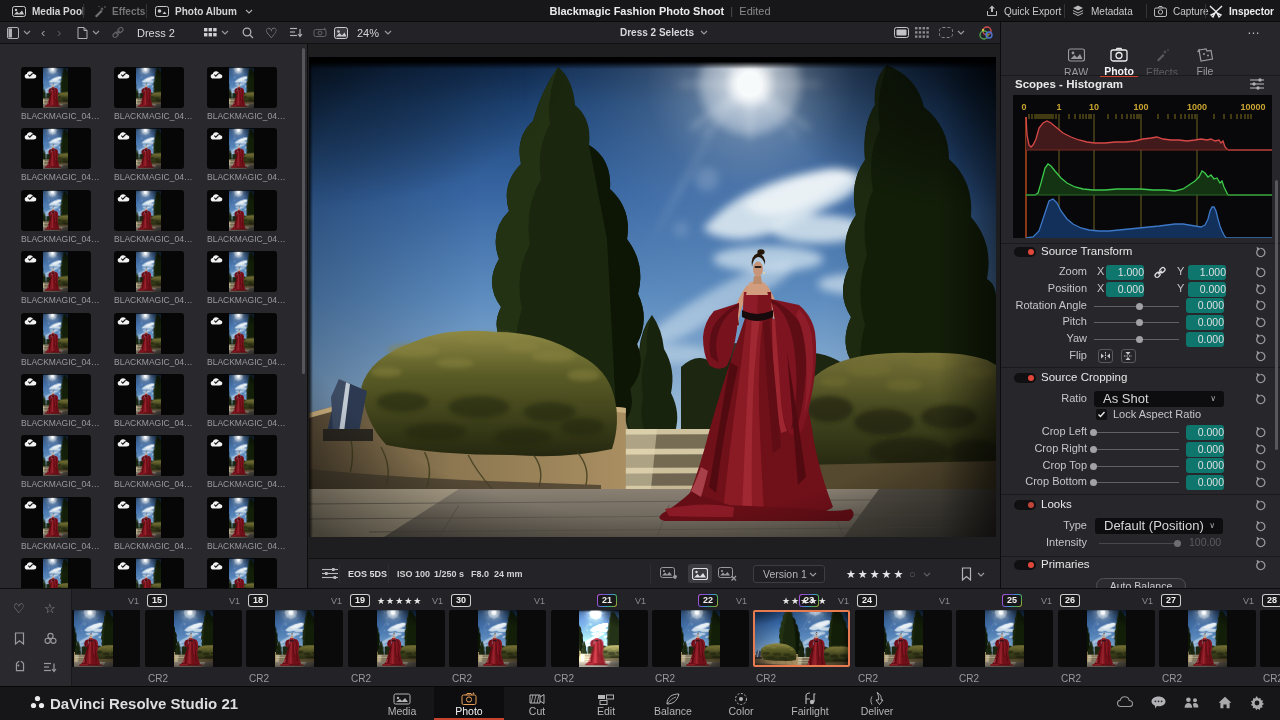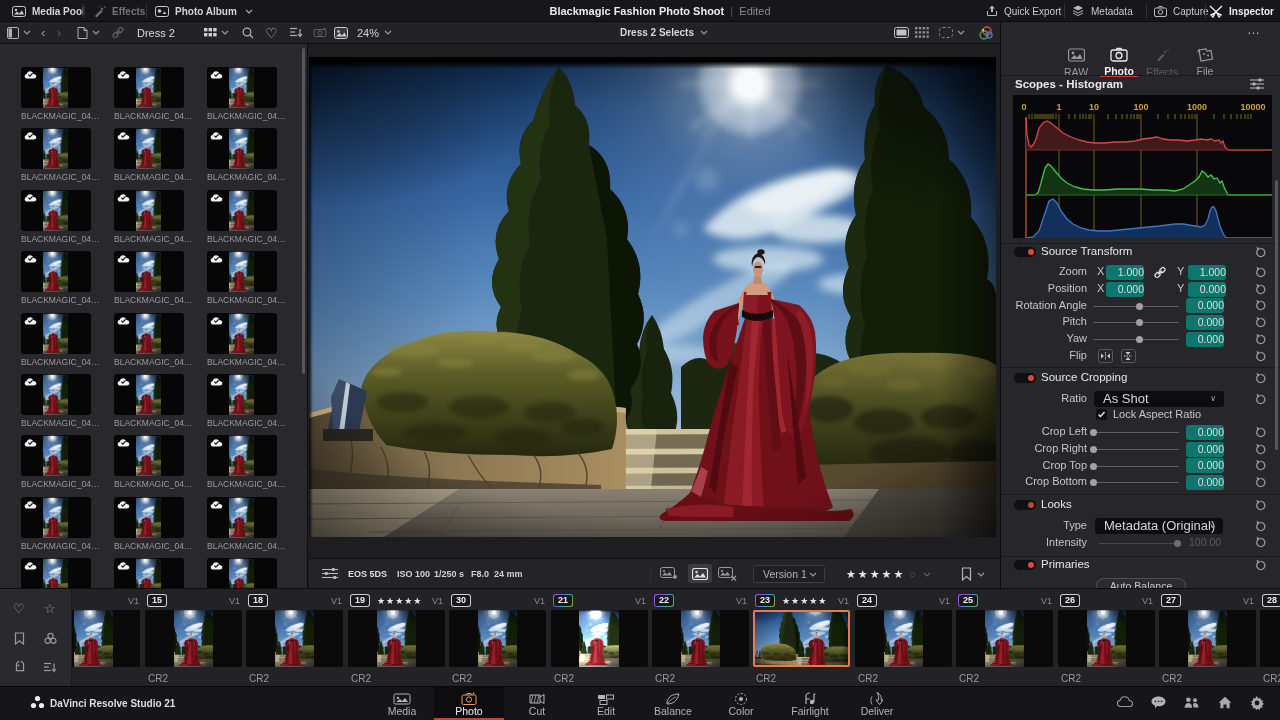--- a/index.html
+++ b/index.html
@@ -36,21 +36,21 @@
 .cloud { position:absolute; left:3px; top:3px; z-index:2; }
 
 #viewer { position:absolute; left:309px; top:44px; width:691px; height:544px; background:#1e1e20; }
 #photo-main { position:absolute; left:0; top:13px; width:687px; height:480px; }
 #metabar { position:absolute; left:0; top:514px; width:691px; height:30px; background:#242428; border-top:1px solid #101011; color:#d8d8da; font-size:9px; }
 
 #strip { position:absolute; left:0; top:588px; width:1280px; height:98px; background:#232327; border-top:1px solid #0d0d0e; }
 #striptools { position:absolute; left:0; top:0; width:72px; height:98px; background:#2a2a2e; border-right:1px solid #1a1a1c; }
 .clip-badge { position:absolute; top:5px; height:13px; border-radius:3px; background:#cfcfcf; padding:1px; }
 .clip-badge i { display:block; height:11px; border-radius:2px; background:#18181a; color:#efefef; font-size:9px; font-weight:bold; font-style:normal; line-height:11px; padding:0 4px; }
-.clip-badge.rb { background:linear-gradient(120deg,#c05ae0,#7a4fd0 30%,#3a9ad0 55%,#4fae4f 80%,#c0a030); }
+.clip-badge.rb { background:linear-gradient(120deg,#c05ae0,#7a4fd0 30%,#3a9ad0 55%,#4fae4f 80%,#c0a030);margin-left:44px; }
 .v1 { position:absolute; top:7px; color:#8a8a8e; font-size:9px; }
 .fthumb { position:absolute; top:21px; width:97px; height:57px; background:#0a0a0a; border-radius:2px; overflow:hidden; }
 .cr2 { position:absolute; top:84px; color:#9a9a9e; font-size:10px; }
 .stars { position:absolute; top:7px; color:#e8e8e8; font-size:9px; letter-spacing:1px; }
 
 #botbar { position:absolute; left:0; top:686px; width:1280px; height:34px; background:#161619; border-top:1px solid #070708; }
 .page-tab { position:absolute; top:0; width:68px; height:34px; text-align:center; color:#b4b4b8; font-size:10.5px; }
 .page-tab .ic { height:18px; padding-top:4px; }
 .page-tab .lb { margin-top:0px; }
 svg { display:block; }
@@ -1110,21 +1110,21 @@
 <div class="abs" style="left:0;top:472px;width:280px;height:1px;background:#1a1a1c"></div>
 <div class="toggle" style="top:478px">
         <i style="background:#c04438"></i>
       </div>
 <div class="sechead" style="top:476px">Looks</div>
       <svg class="reset" style="top:477px" width="13" height="13" viewBox="0 0 13 13">
         <path d="M4.1,3.4 A4.1,4.1 0 1 0 6.5,2.4" fill="none" stroke="#9a9a9e" stroke-width="1.3"></path>
         <path d="M2.6,0.8 L3.3,4.4 L6.6,2.9 Z" fill="#9a9a9e"></path>
       </svg>
 <div class="rp-label" style="left:-34px;top:497px;width:120px;text-align:right">Type</div>
-<div class="dropd" style="left:94px;top:496px;width:128px">Metadata (Original)</div>
+<div class="dropd" style="left:94px;top:496px;width:128px">Default (Position)</div>
 <svg class="reset" style="top:498px" width="13" height="13" viewBox="0 0 13 13">
         <path d="M4.1,3.4 A4.1,4.1 0 1 0 6.5,2.4" fill="none" stroke="#9a9a9e" stroke-width="1.3"></path>
         <path d="M2.6,0.8 L3.3,4.4 L6.6,2.9 Z" fill="#9a9a9e"></path>
       </svg>
 <div class="rp-label" style="left:-34px;top:513.5px;width:120px;text-align:right">Intensity</div>
 <div class="slider" style="left:98px;top:520.5px;width:82px;background:#48484c">
         <span class="sdot" style="left:75px;background:#6e6e72"></span>
       </div>
 <div class="abs" style="left:188px;top:513.5px;color:#5a5a5e;font-size:10.5px">100.00</div>
 <svg class="reset" style="top:514px" width="13" height="13" viewBox="0 0 13 13">
@@ -1295,21 +1295,21 @@
 </div>
 
 <div id="botbar">
   <div class="abs" style="left:30px;top:8px">
     <svg width="15" height="15" viewBox="0 0 15 15">
           <circle cx="7.5" cy="3.5" r="2.6" fill="#ececee"></circle>
           <circle cx="3.5" cy="10.5" r="2.6" fill="#ececee"></circle>
           <circle cx="11.5" cy="10.5" r="2.6" fill="#ececee"></circle>
         </svg>
   </div>
-  <div class="abs" style="left:50px;top:0;height:34px;line-height:34px;color:#dededf;font-size:10px;font-weight:bold">DaVinci Resolve Studio 21</div>
+  <div class="abs" style="left:50px;top:0;height:34px;line-height:34px;color:#dededf;font-size:15px;font-weight:bold">DaVinci Resolve Studio 21</div>
   <div class="abs" style="left:434px;top:0;width:70px;height:33px;background:#0d0d0f;border-bottom:2px solid #c8432f"></div>
   <div class="page-tab" style="left:368px;color:#b4b4b8">
         <div class="ic">
           <svg width="18" height="16" viewBox="0 0 18 16" style="margin:0 auto">
             <rect x="1" y="3" width="16" height="10" rx="1.5" fill="none" stroke="#b4b4b8"></rect>
             <circle cx="5" cy="7" r="1.2" fill="#b4b4b8"></circle>
             <path d="M3,11 L7,8 L9,10 L12,7 L15,11 Z" fill="#b4b4b8"></path>
           </svg>
         </div>
         <div class="lb">Media</div>

